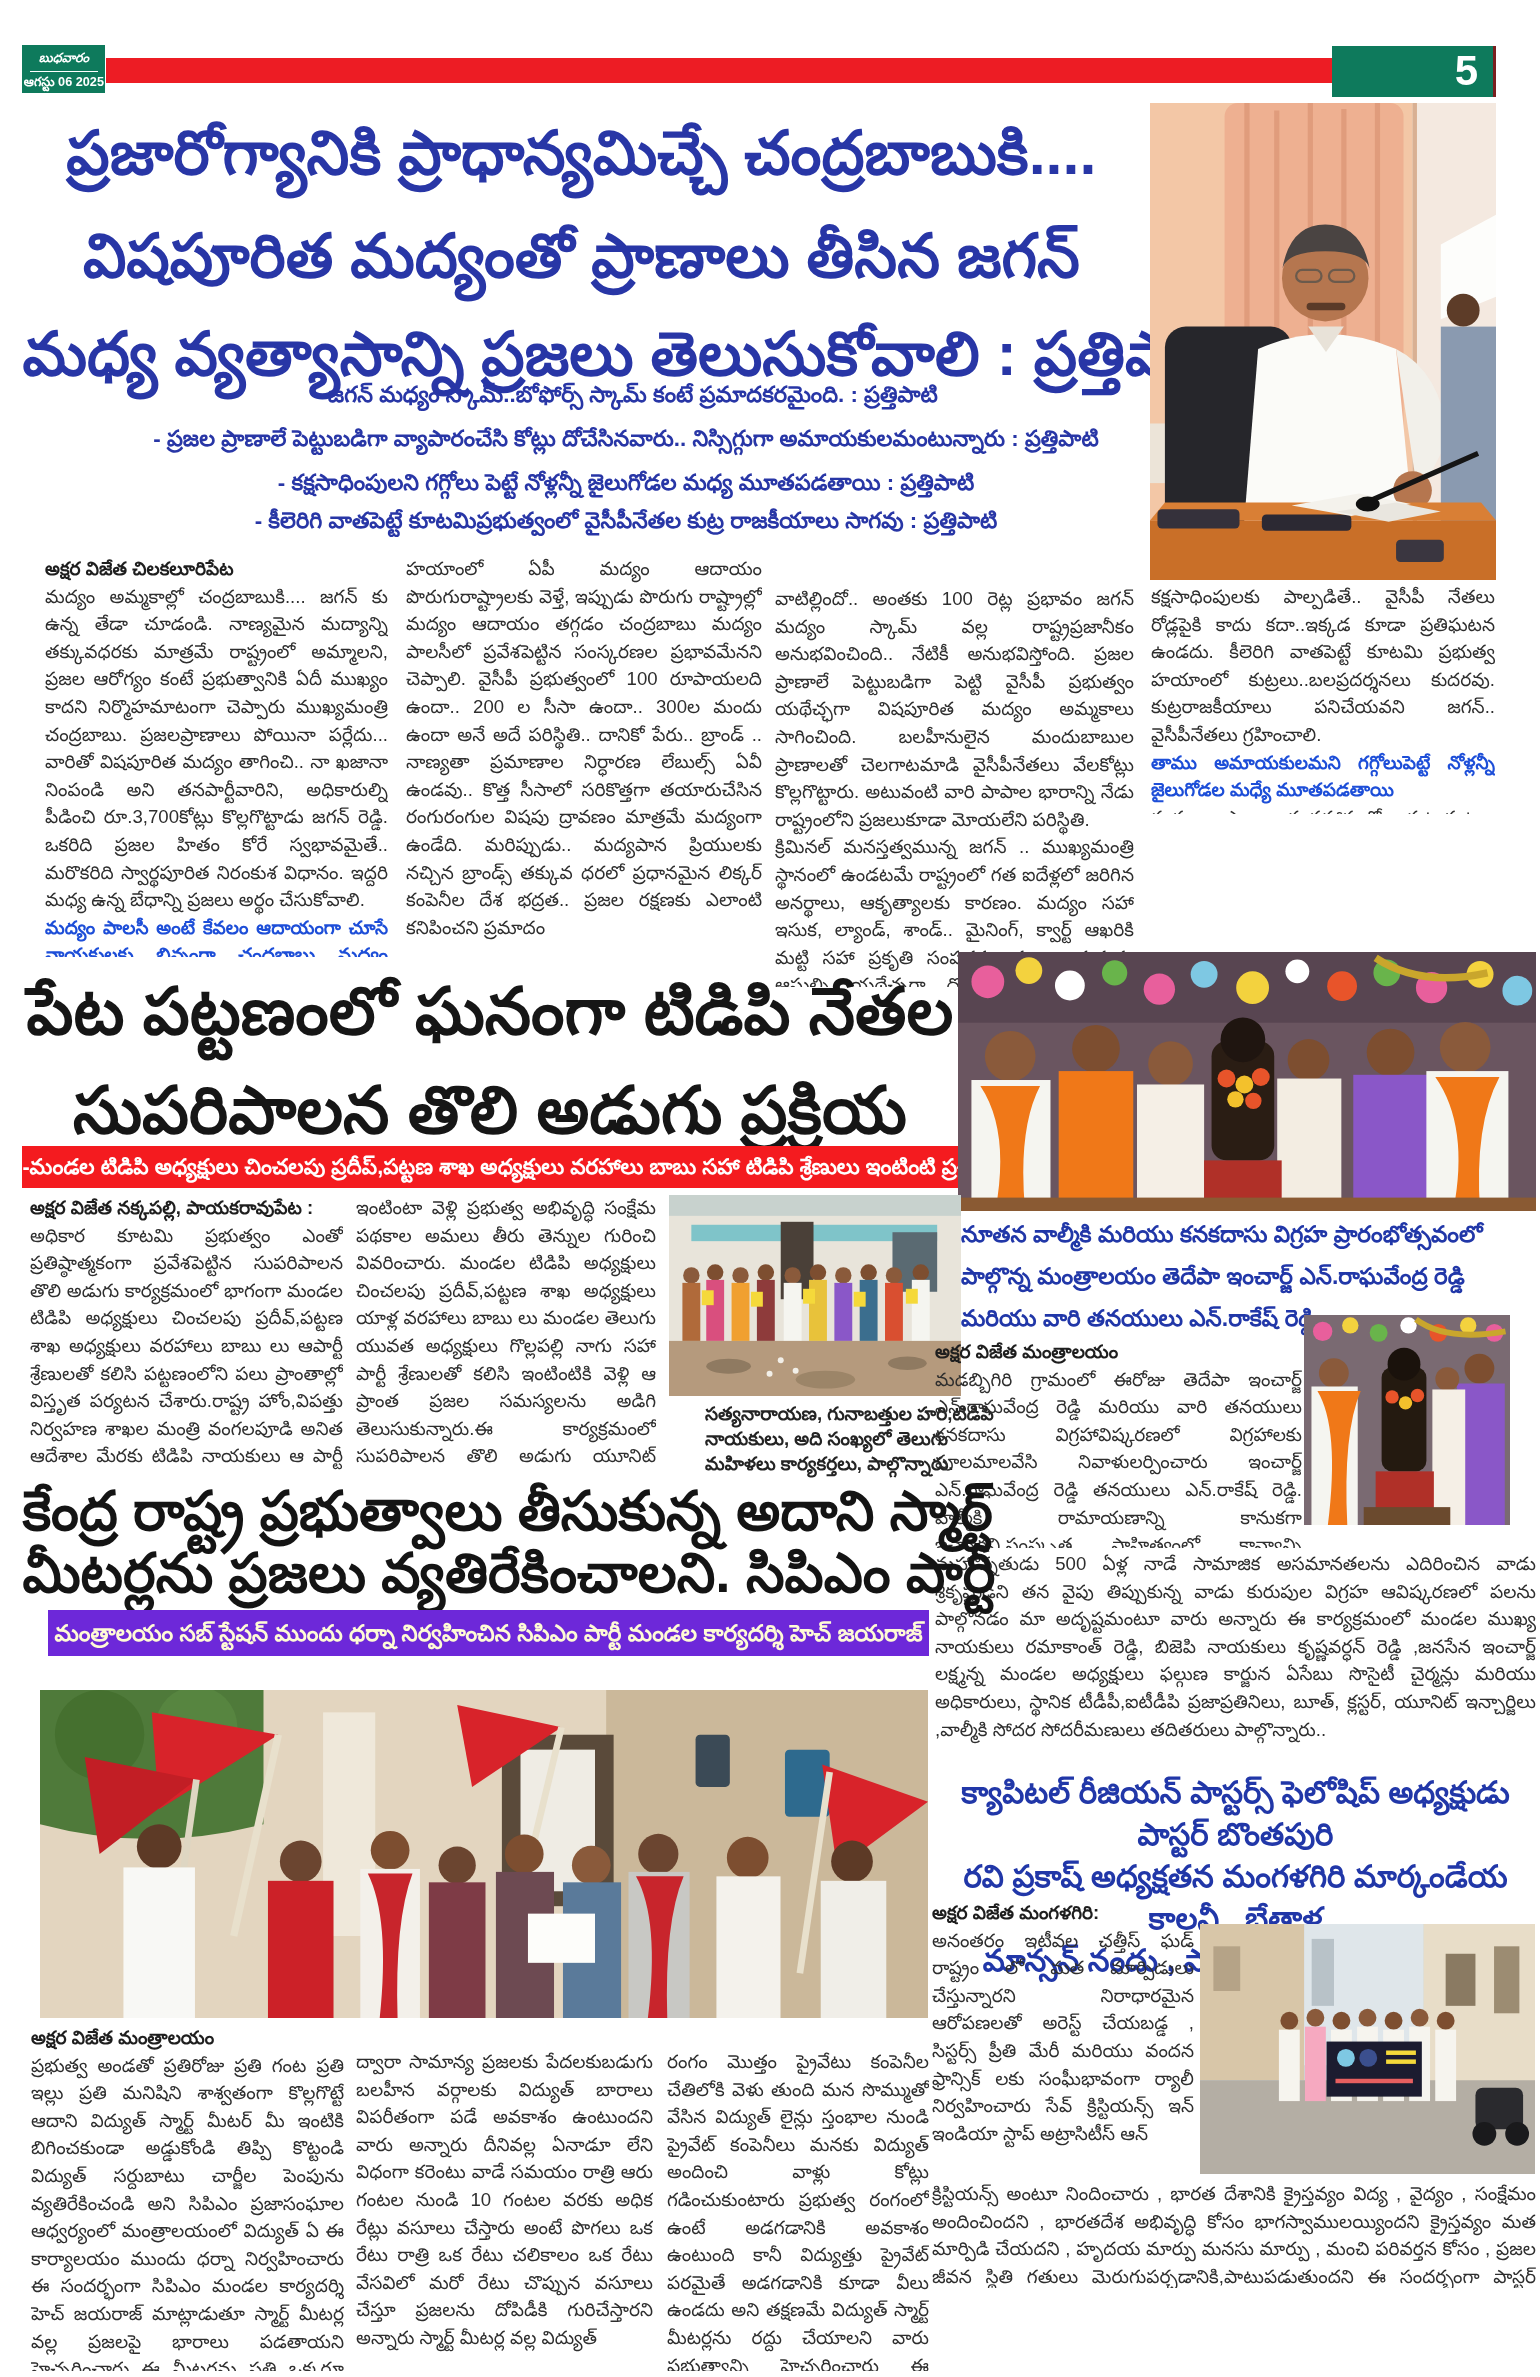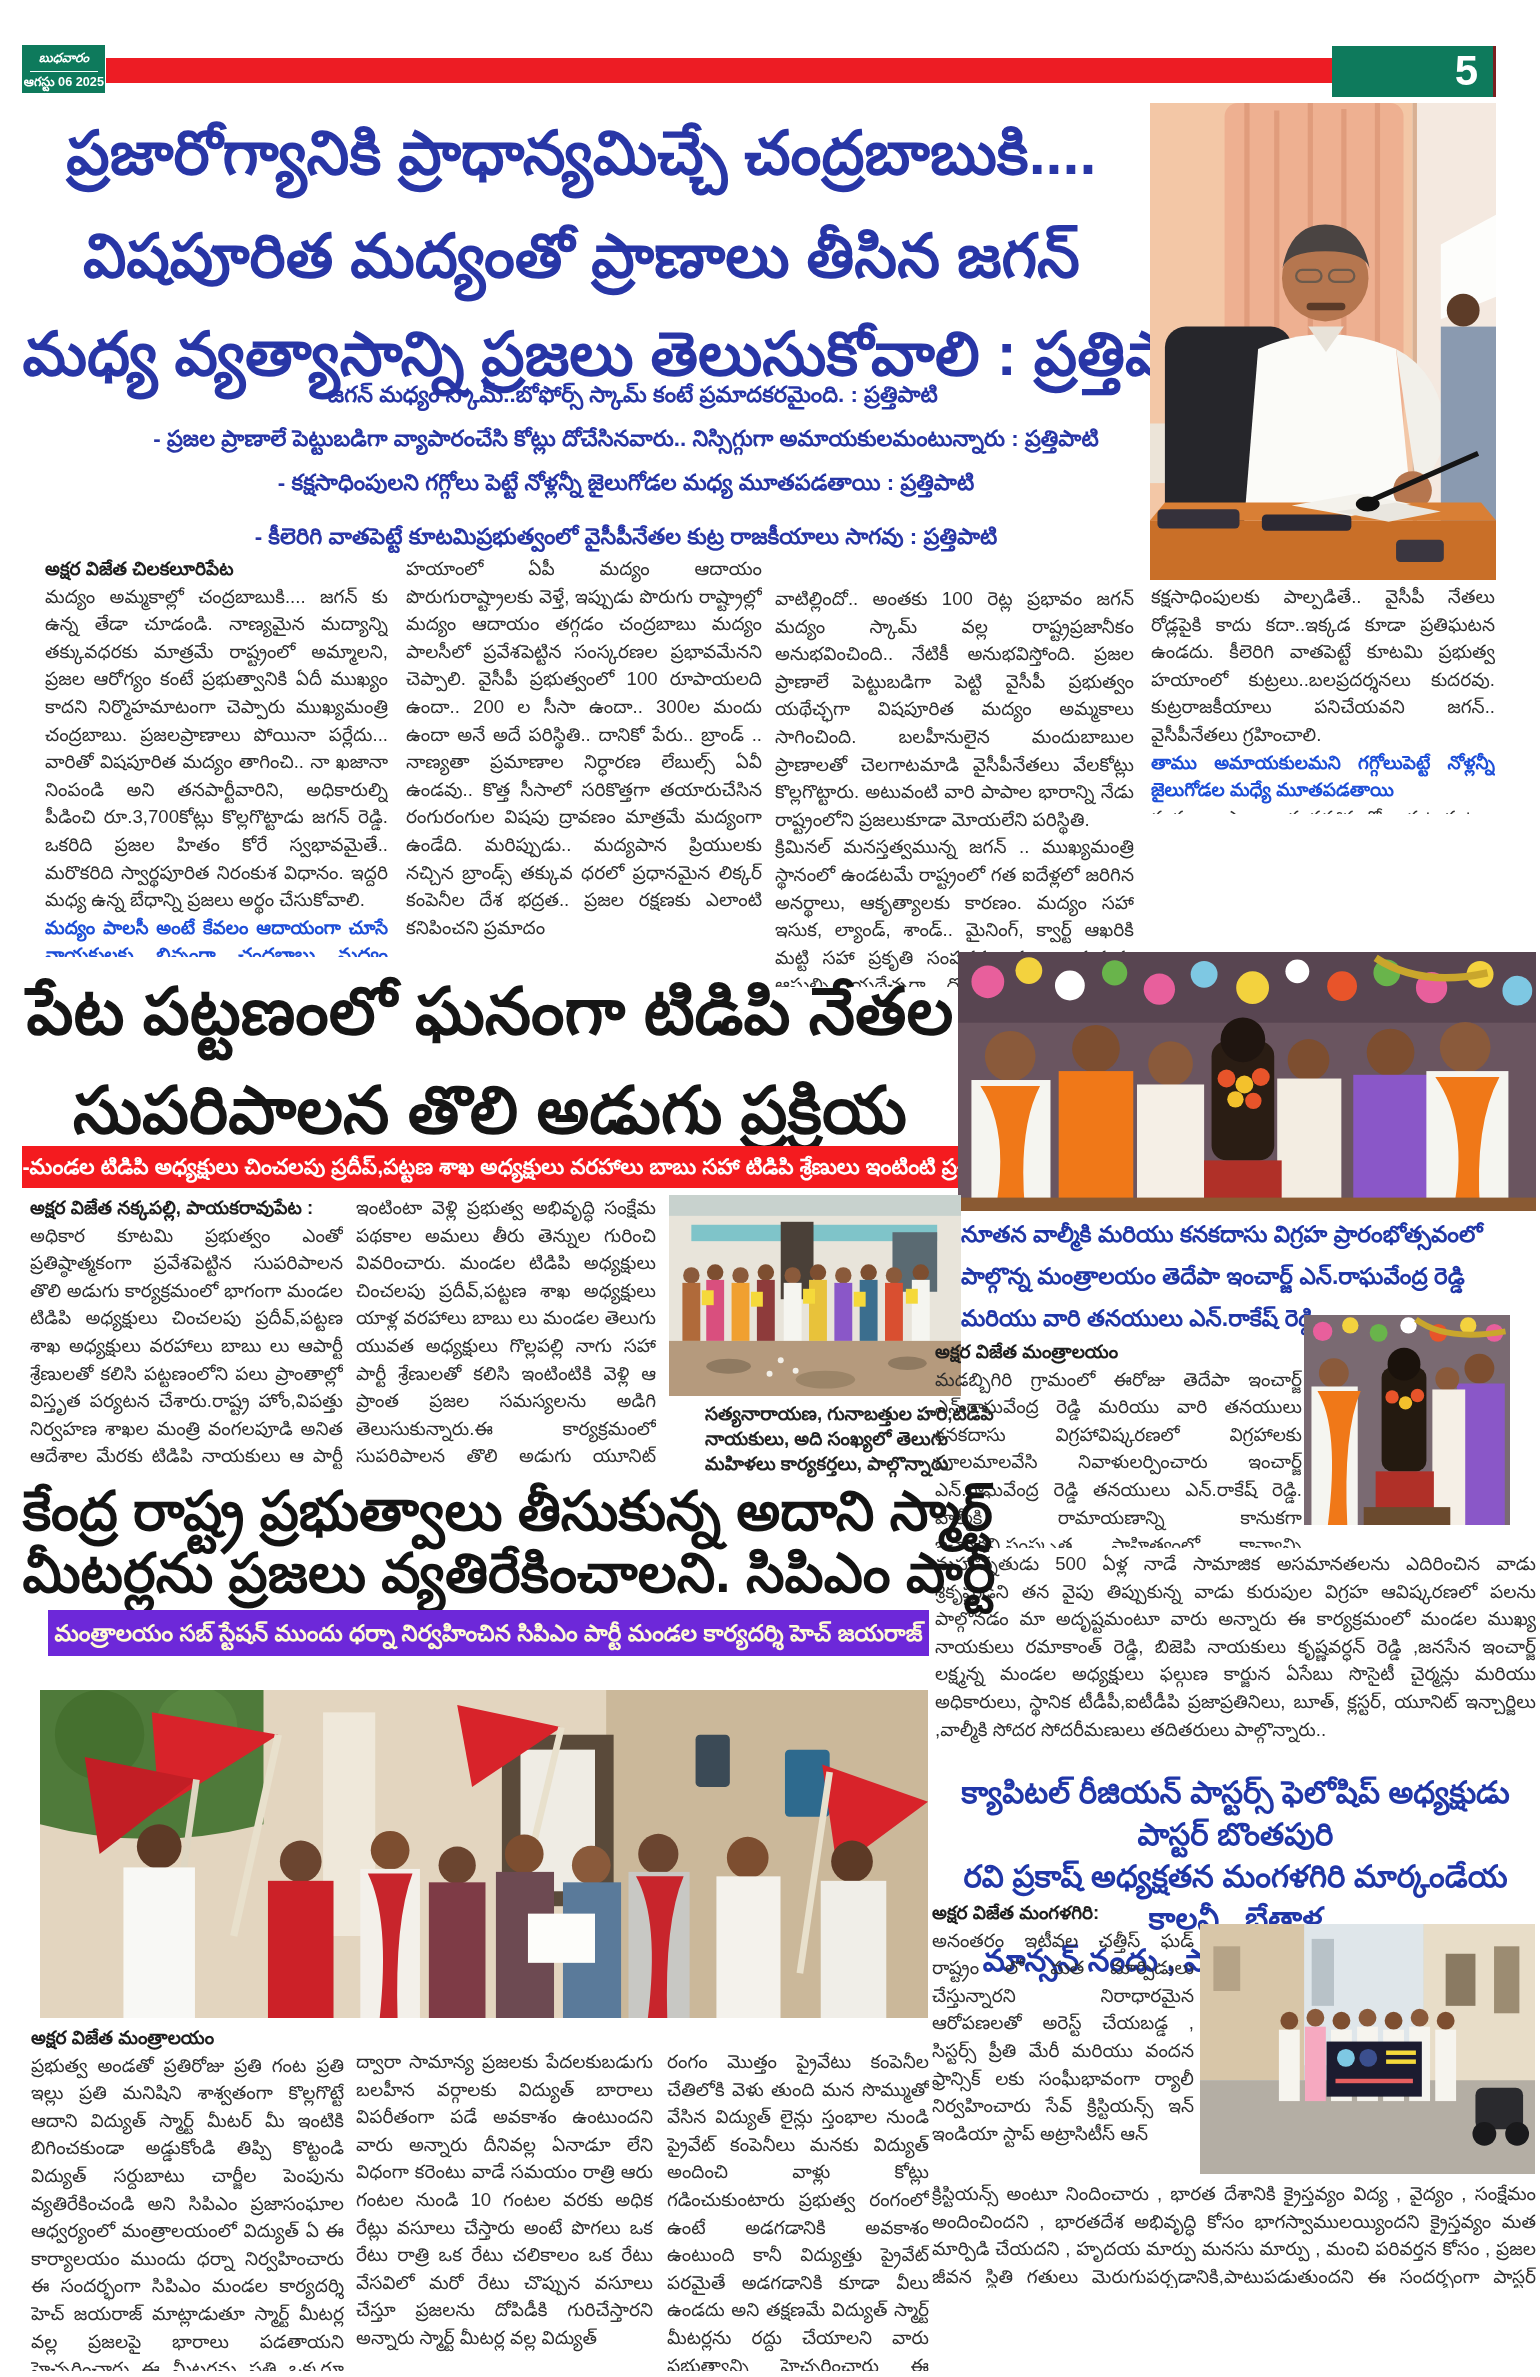--- a/index.html
+++ b/index.html
@@ -43,21 +43,21 @@
 <div class="abs red-bar"></div>
 <div class="abs page-box">5</div>
 
 <div class="abs a1-head" style="top:109px;">ప్రజారోగ్యానికి ప్రాధాన్యమిచ్చే చంద్రబాబుకి....</div>
 <div class="abs a1-head" style="top:212px;">విషపూరిత మద్యంతో ప్రాణాలు తీసిన జగన్</div>
 <div class="abs a1-head" style="top:310px;">మధ్య వ్యత్యాసాన్ని ప్రజలు తెలుసుకోవాలి  :  ప్రత్తిపాటి</div>
 
 <div class="abs a1-bullet" style="top:382px;">- జగన్ మధ్యం స్కామ్..బోఫోర్స్ స్కామ్ కంటే ప్రమాదకరమైంది. : ప్రత్తిపాటి</div>
 <div class="abs a1-bullet" style="top:426px;">- ప్రజల ప్రాణాలే పెట్టుబడిగా వ్యాపారంచేసి కోట్లు దోచేసినవారు.. నిస్సిగ్గుగా అమాయకులమంటున్నారు : ప్రత్తిపాటి</div>
 <div class="abs a1-bullet" style="top:470px;">- కక్షసాధింపులని గగ్గోలు పెట్టే నోళ్లన్నీ జైలుగోడల మధ్య మూతపడతాయి : ప్రత్తిపాటి</div>
-<div class="abs a1-bullet" style="top:508px;margin-top:16px;">- కీలెరిగి వాతపెట్టే కూటమిప్రభుత్వంలో వైసీపీనేతల కుట్ర రాజకీయాలు సాగవు : ప్రత్తిపాటి</div>
+<div class="abs a1-bullet" style="top:508px;">- కీలెరిగి వాతపెట్టే కూటమిప్రభుత్వంలో వైసీపీనేతల కుట్ర రాజకీయాలు సాగవు : ప్రత్తిపాటి</div>
 
 <div class="abs photo" style="left:1150px;top:103px;width:346px;height:477px;">
   <svg width="346" height="477" viewBox="0 0 464 640" preserveAspectRatio="none">
     <rect width="464" height="640" fill="#f3c7a6"></rect>
     <rect x="352" y="0" width="112" height="640" fill="#f4e9e0"></rect>
     <rect x="352" y="0" width="6" height="640" fill="#d9b093"></rect>
     <rect x="100" y="0" width="240" height="470" rx="18" fill="#eeb091"></rect>
     <path d="M130 0v460 M170 10v455 M215 0v465 M260 8v458 M305 0v460" stroke="#e09c7c" stroke-width="7" fill="none"></path>
     <rect x="0" y="430" width="110" height="80" fill="#ece4d8"></rect>
     <rect x="20" y="300" width="170" height="280" rx="28" fill="#26262b"></rect>

